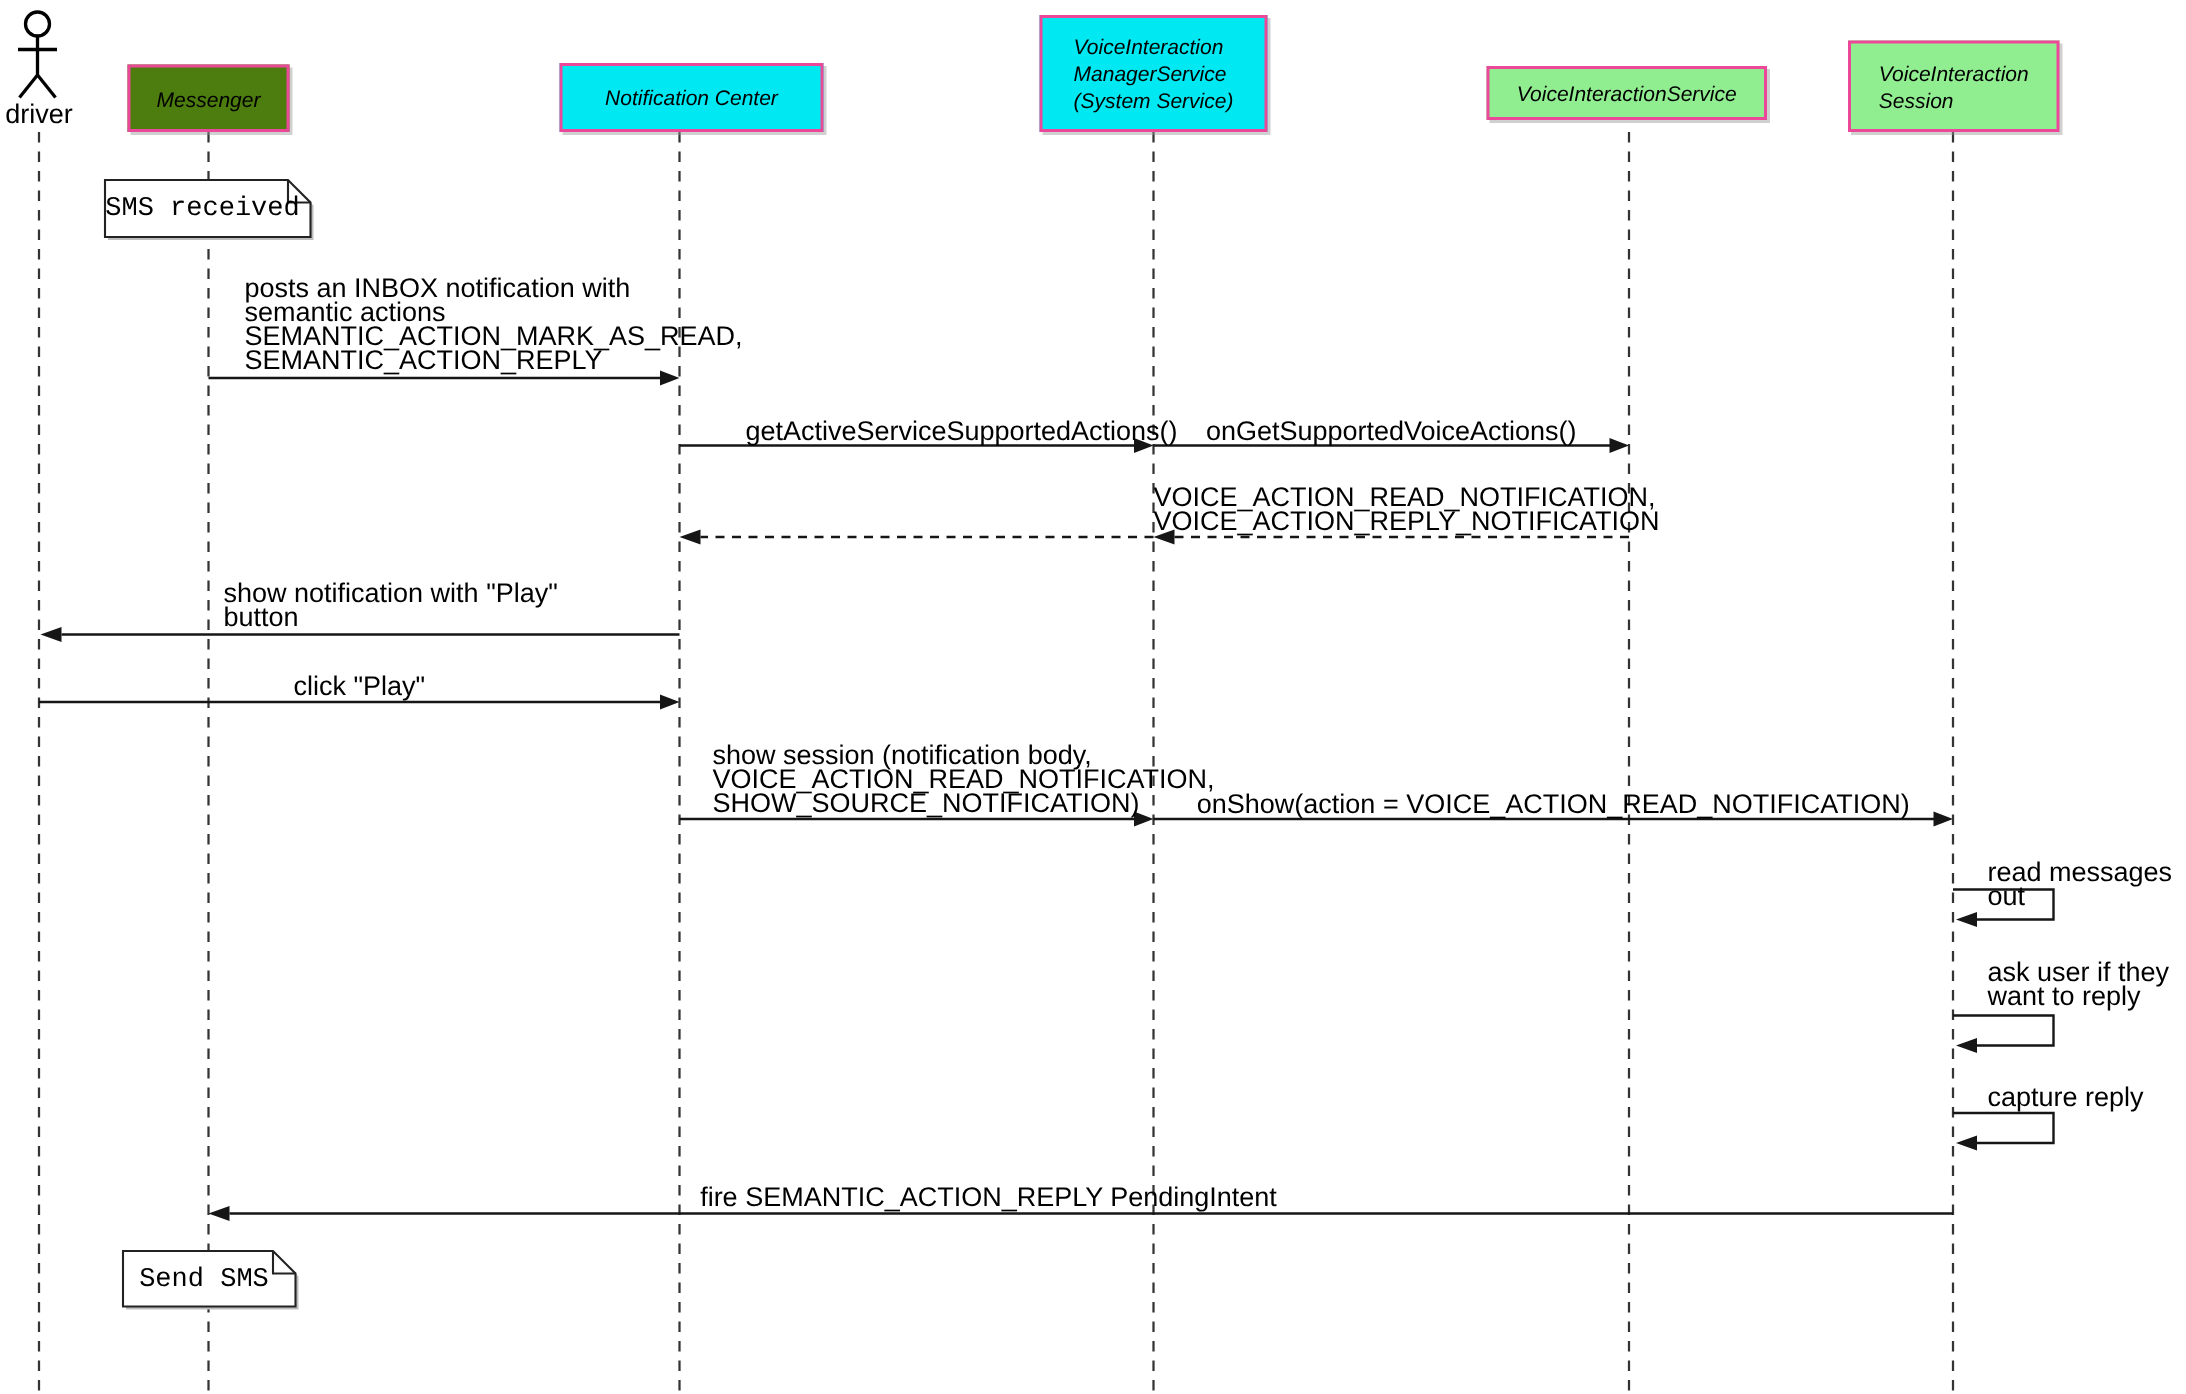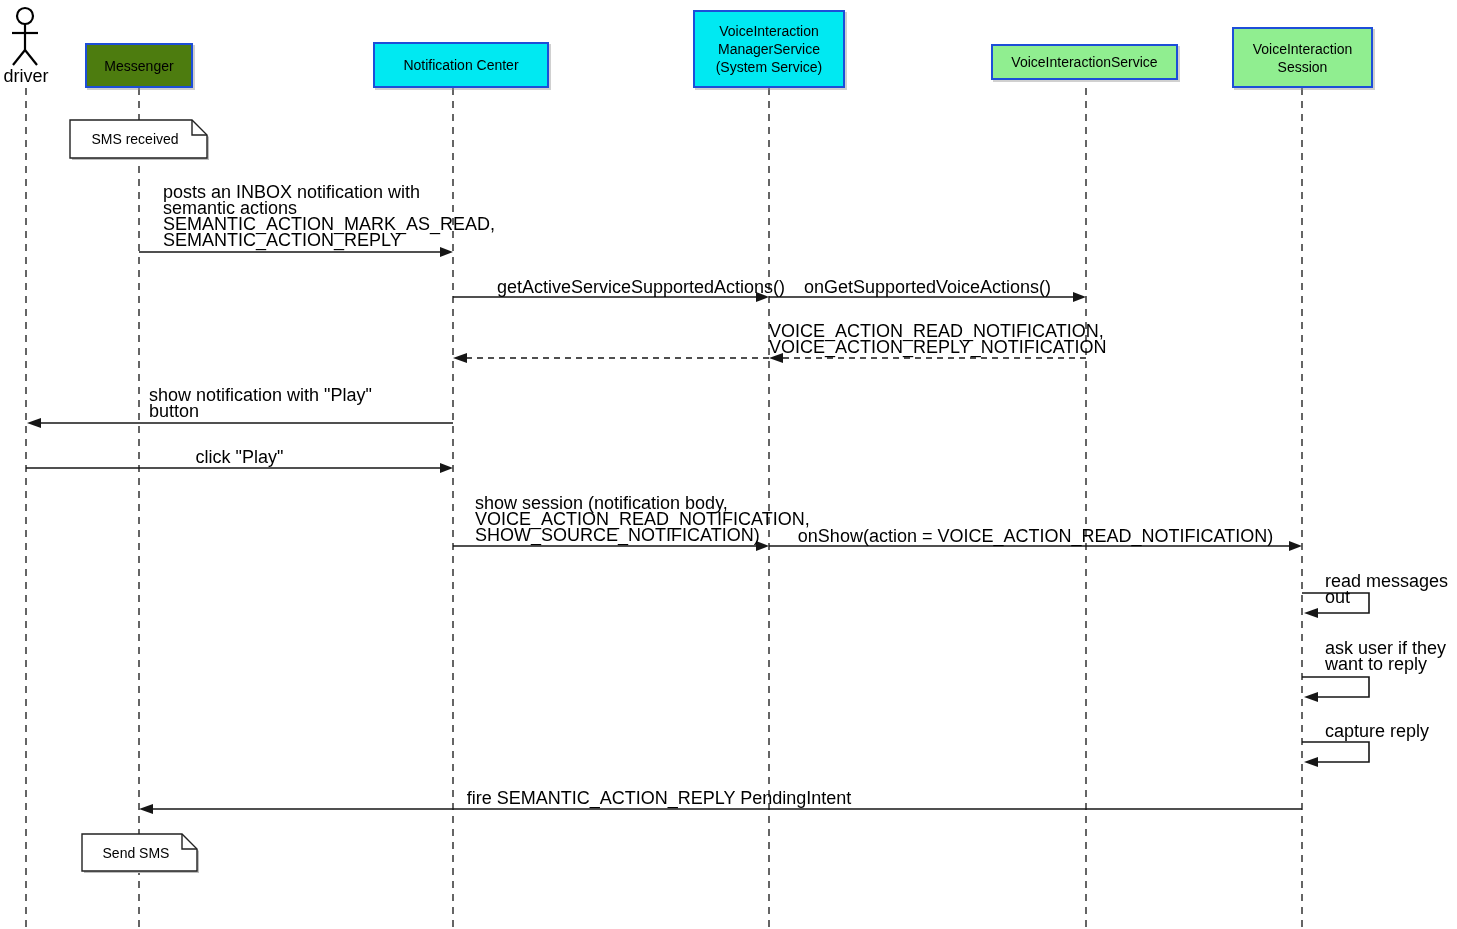--- a/index.html
+++ b/index.html
@@ -12,30 +12,31 @@
   .life{stroke:#333;stroke-width:1.5;stroke-dasharray:7 6;fill:none;}
   .arrow{stroke:#161616;stroke-width:1.6;fill:none;}
   .dashed{stroke-dasharray:6 5;}
   .head{fill:#161616;stroke:none;}
   .actor-shape{stroke:#000;stroke-width:2.2;fill:none;}
   .note-shadow{fill:#bdbdbd;stroke:none;}
   .note-shape{fill:#ffffff;stroke:#222;stroke-width:1.4;}
   .note-fold{fill:none;stroke:#222;stroke-width:1.4;}
   
   .pbox{
-    position:absolute;box-sizing:border-box;border:2px solid #1d4ed8;
-    display:flex;align-items:center;justify-content:center;text-align:center;
+    position:absolute;box-sizing:border-box;border:2px solid #ec4899;
+    display:flex;align-items:center;justify-content:center;text-align:left;
     white-space:pre-line;font-size:14px;line-height:18px;
     box-shadow:2px 2px 0 rgba(150,150,150,.45);
+    font-style:italic;
   }
   .lbl{position:absolute;font-size:18px;line-height:16px;white-space:pre-line;}
   .ctr{text-align:center;}
   .notelbl{
-    position:absolute;font-size:14px;display:flex;align-items:center;
-    justify-content:center;text-align:center;
+    position:absolute;font-size:18px;display:flex;align-items:center;
+    justify-content:center;text-align:center;font-family:Liberation Mono, monospace;
   }
 </style>
 </head>
 <body>
 
 <div class="canvas">
 
   <svg class="layer" width="1457" height="929" viewBox="0 0 1457 929">
 
     <g>

